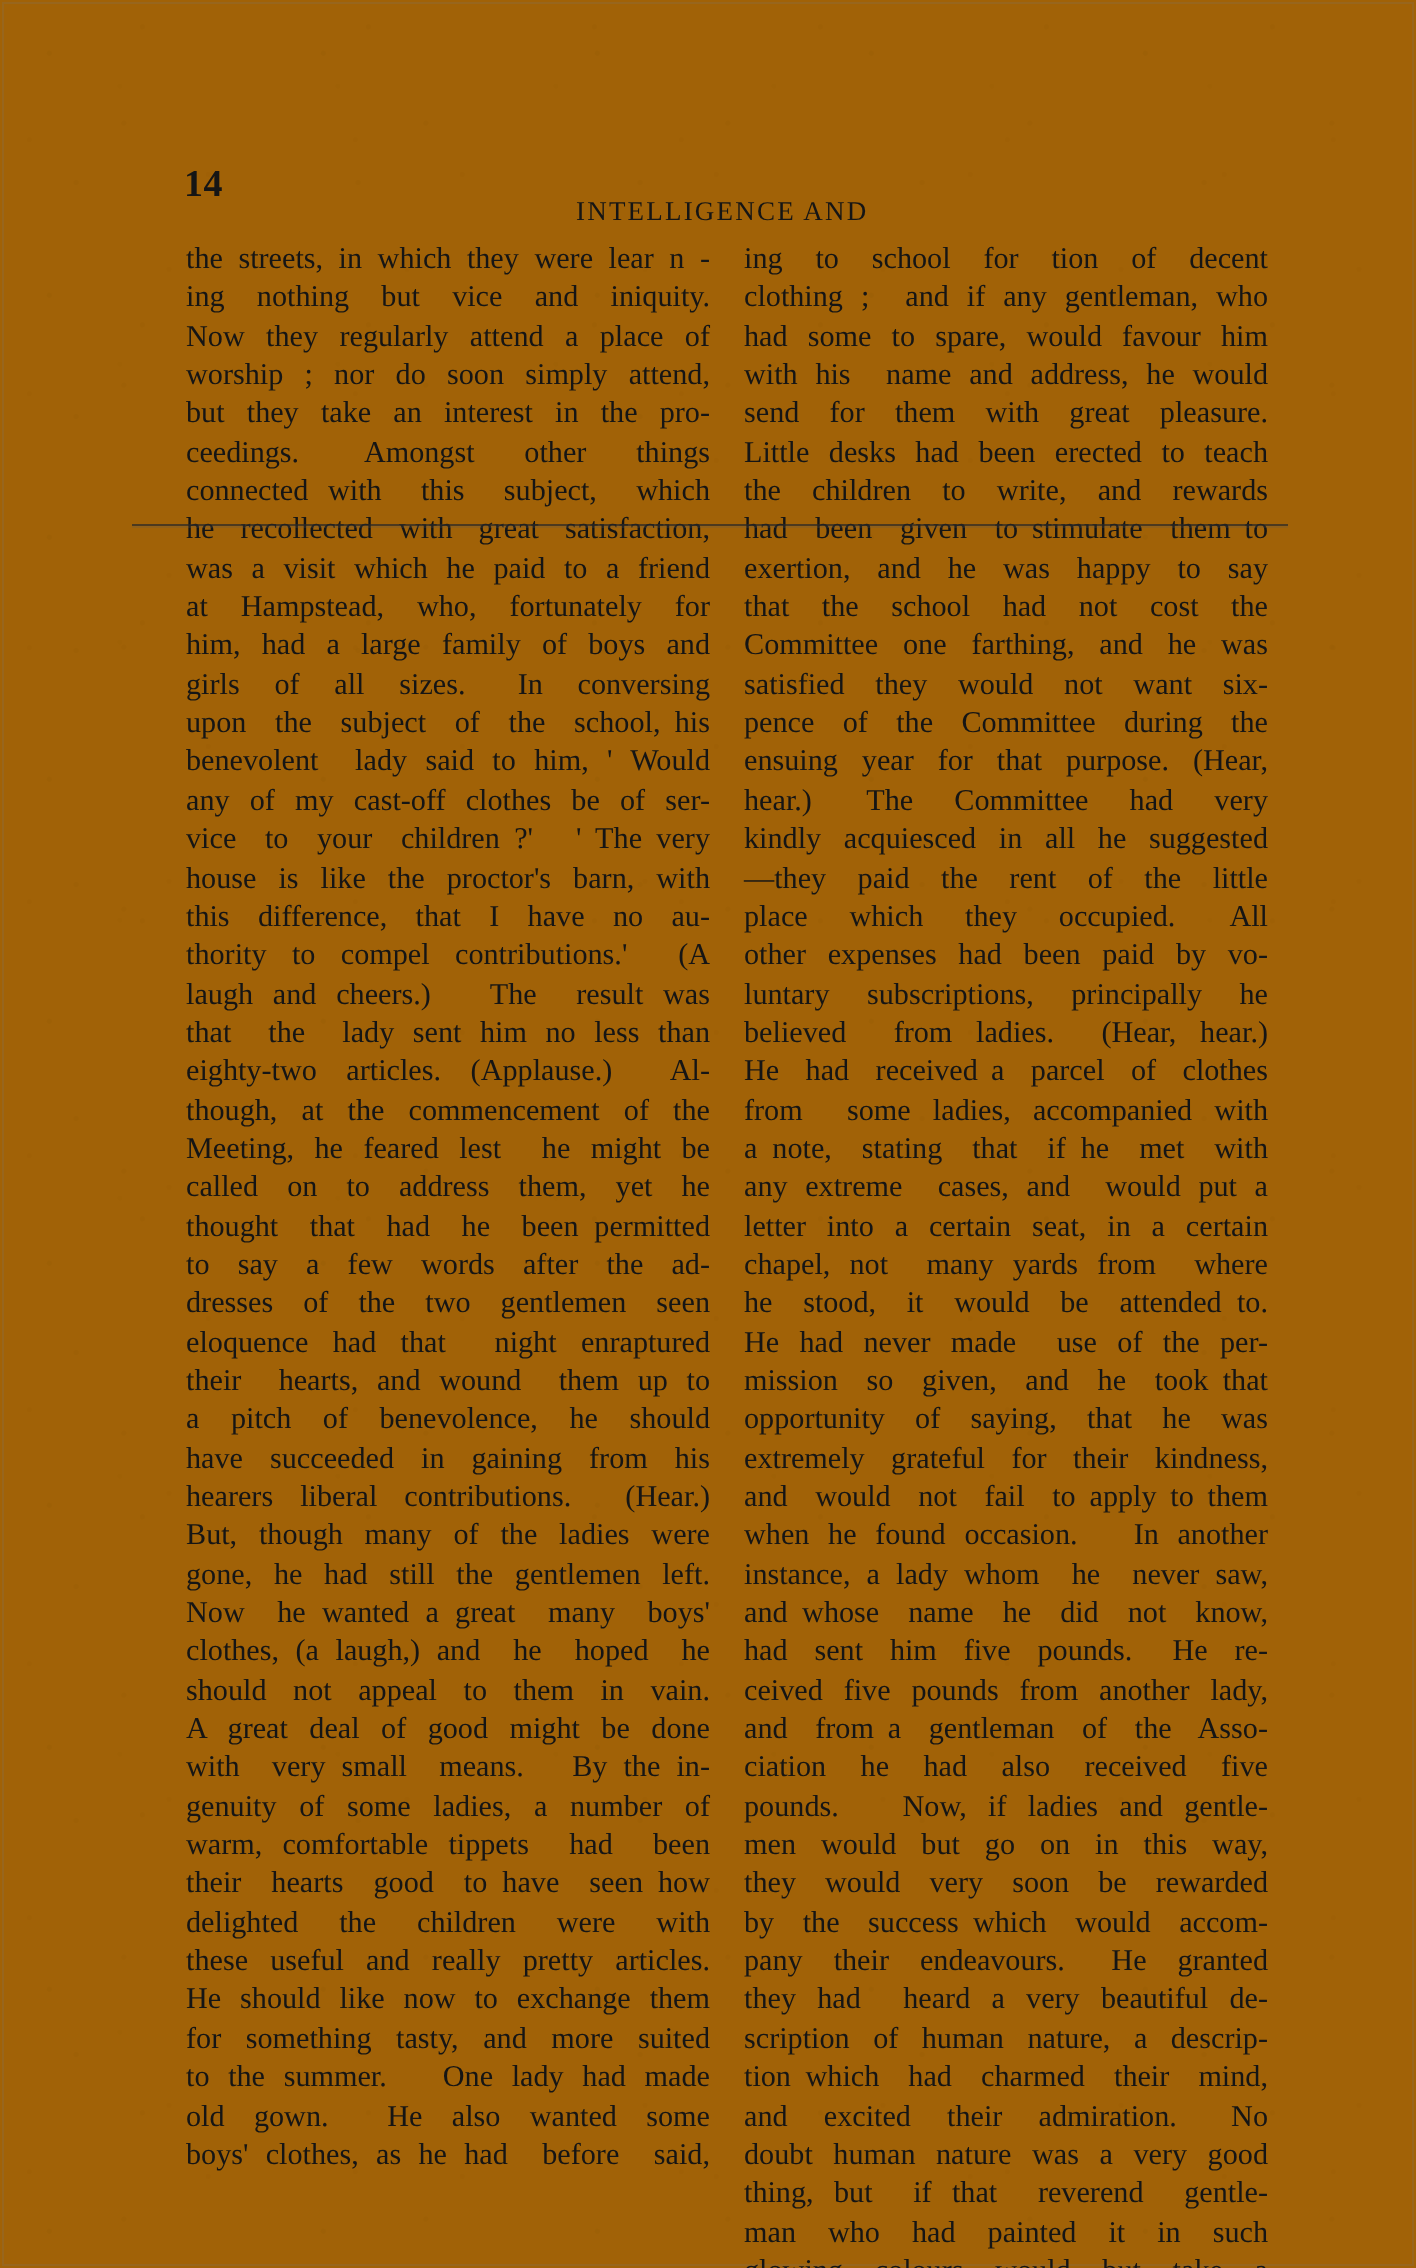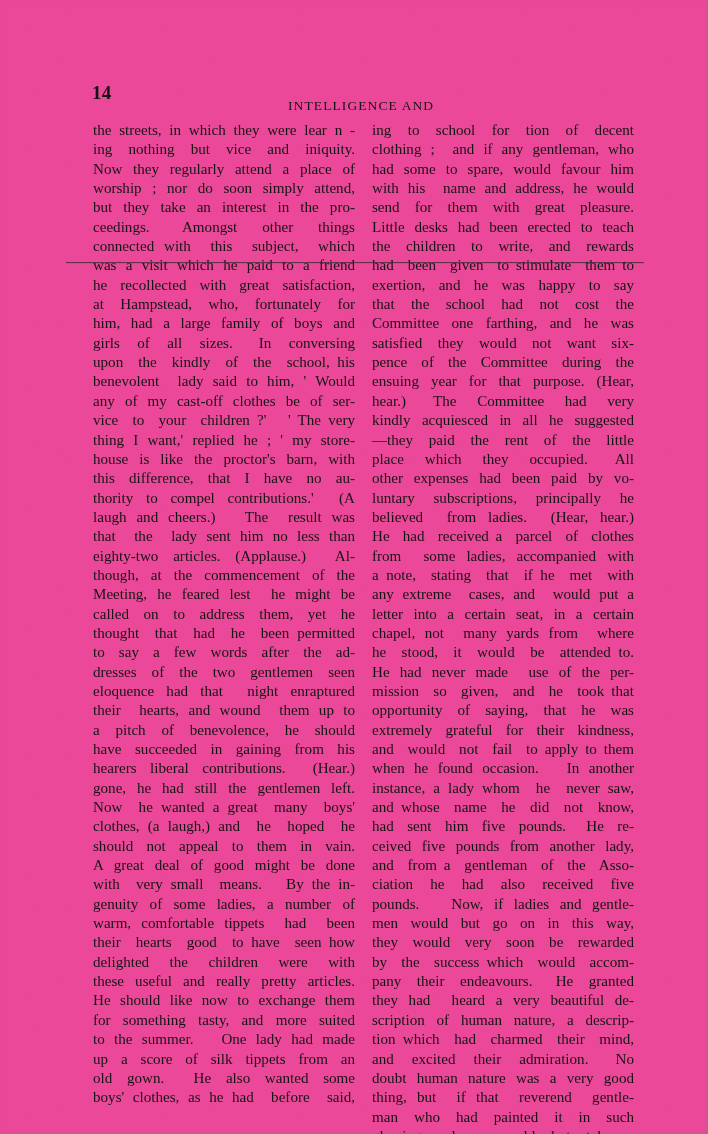--- a/index.html
+++ b/index.html
@@ -5,21 +5,21 @@
 <style>
   html, body {
     margin: 0;
     padding: 0;
     background: #ffffff;
   }
   .page {
     position: relative;
     width: 708px;
     height: 1134px;
-    background: #ec4899;
+    background: #a16207;
     overflow: hidden;
     font-family: "Liberation Serif", "DejaVu Serif", serif;
     color: #151515;
   }
   
   .paper-grain {
     position: absolute;
     inset: 0;
     pointer-events: none;
     background:
@@ -135,62 +135,61 @@
 
   <div class="columns">
     <div class="col col-left">
         <span class="tline">the streets, in which they were lear n -</span>
         <span class="tline">ing nothing but vice and iniquity.</span>
         <span class="tline">Now they regularly attend a place of</span>
         <span class="tline">worship ; nor do soon simply attend,</span>
         <span class="tline">but they take an interest in the pro-</span>
         <span class="tline">ceedings.    Amongst   other   things</span>
         <span class="tline">connected with  this  subject,  which</span>
+        <span class="tline">he recollected with great satisfaction,</span>
         <span class="tline">was a visit which he paid to a friend</span>
-        <span class="tline">he recollected with great satisfaction,</span>
         <span class="tline">at Hampstead, who, fortunately for</span>
         <span class="tline">him, had a large family of boys and</span>
         <span class="tline">girls  of  all  sizes.   In  conversing</span>
-        <span class="tline">upon  the  kindly  of  the  school, his</span>
+        <span class="tline">upon  the  subject  of  the  school, his</span>
         <span class="tline">benevolent  lady said to him, ' Would</span>
         <span class="tline">any of my cast-off clothes be of ser-</span>
         <span class="tline">vice  to  your  children ?'   ' The very</span>
-        <span class="tline">thing I want,' replied he ; ' my store-</span>
         <span class="tline">house is like the proctor's barn, with</span>
         <span class="tline">this  difference,  that  I  have  no  au-</span>
         <span class="tline">thority to compel contributions.'  (A</span>
         <span class="tline">laugh and cheers.)   The  result was</span>
         <span class="tline">that  the  lady sent him no less than</span>
         <span class="tline">eighty-two articles. (Applause.)  Al-</span>
         <span class="tline">though, at the commencement of the</span>
         <span class="tline">Meeting, he feared lest  he might be</span>
         <span class="tline">called  on  to  address  them,  yet  he</span>
         <span class="tline">thought  that  had  he  been permitted</span>
         <span class="tline">to  say  a  few  words  after  the  ad-</span>
         <span class="tline">dresses of the two gentlemen seen</span>
         <span class="tline">eloquence had that  night enraptured</span>
         <span class="tline">their  hearts, and wound  them up to</span>
         <span class="tline">a  pitch  of  benevolence,  he  should</span>
         <span class="tline">have  succeeded  in  gaining  from  his</span>
         <span class="tline">hearers liberal contributions.  (Hear.)</span>
+        <span class="tline">But, though many of the ladies were</span>
         <span class="tline">gone, he had still the gentlemen left.</span>
         <span class="tline">Now  he wanted a great  many  boys'</span>
         <span class="tline">clothes, (a laugh,) and  he  hoped  he</span>
         <span class="tline">should  not  appeal  to  them  in  vain.</span>
         <span class="tline">A great deal of good might be done</span>
         <span class="tline">with  very small  means.   By the in-</span>
         <span class="tline">genuity of some ladies, a number of</span>
         <span class="tline">warm, comfortable tippets  had  been</span>
         <span class="tline">their  hearts  good  to have  seen how</span>
         <span class="tline">delighted   the   children   were   with</span>
         <span class="tline">these useful and really pretty articles.</span>
         <span class="tline">He should like now to exchange them</span>
         <span class="tline">for something tasty, and more suited</span>
         <span class="tline">to the summer.   One lady had made</span>
-        <span class="tline">up  a  score  of  silk  tippets  from  an</span>
         <span class="tline">old  gown.    He  also  wanted  some</span>
         <span class="tline">boys' clothes, as he had  before  said,</span>
       </div>
     <div class="col col-right">
         <span class="tline">ing  to  school  for  tion  of  decent</span>
         <span class="tline">clothing ;  and if any gentleman, who</span>
         <span class="tline">had some to spare, would favour him</span>
         <span class="tline">with his  name and address, he would</span>
         <span class="tline">send  for  them  with  great  pleasure.</span>
         <span class="tline">Little desks had been erected to teach</span>

